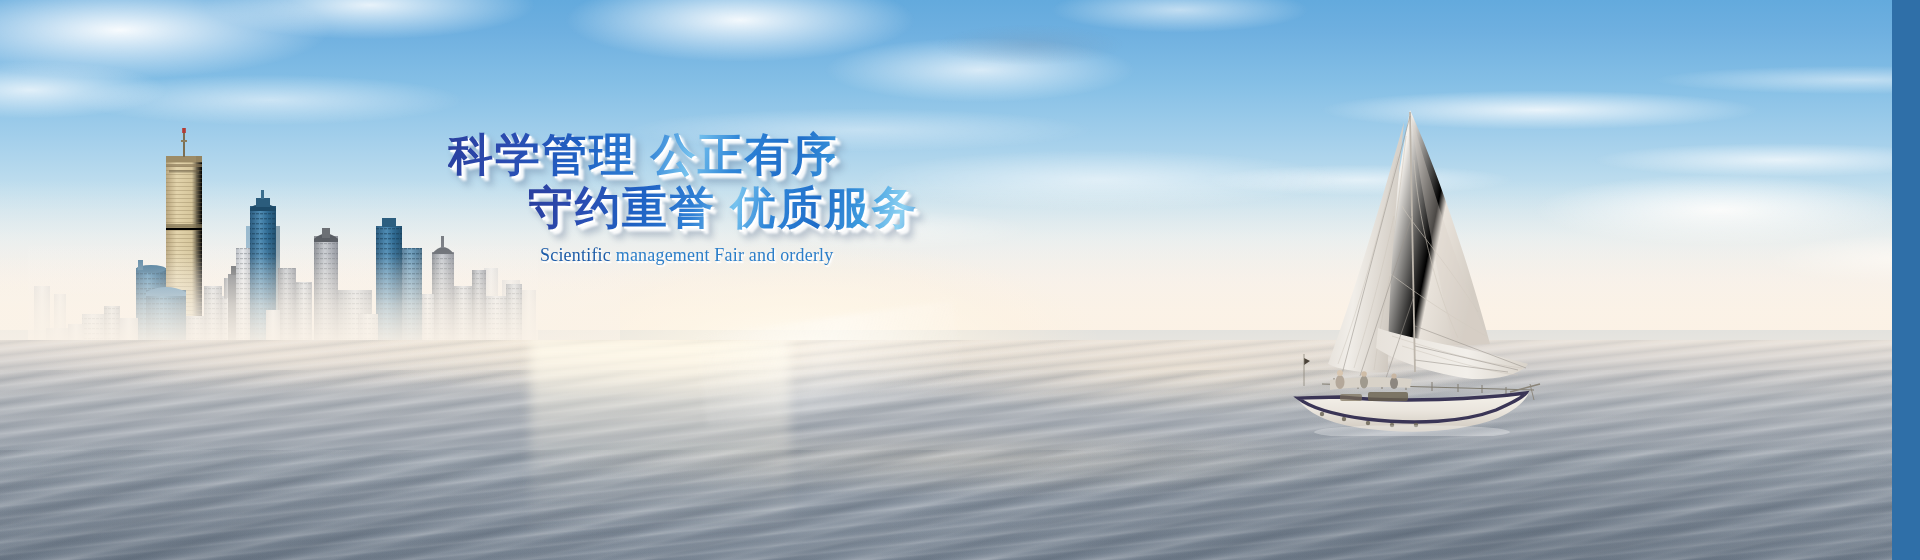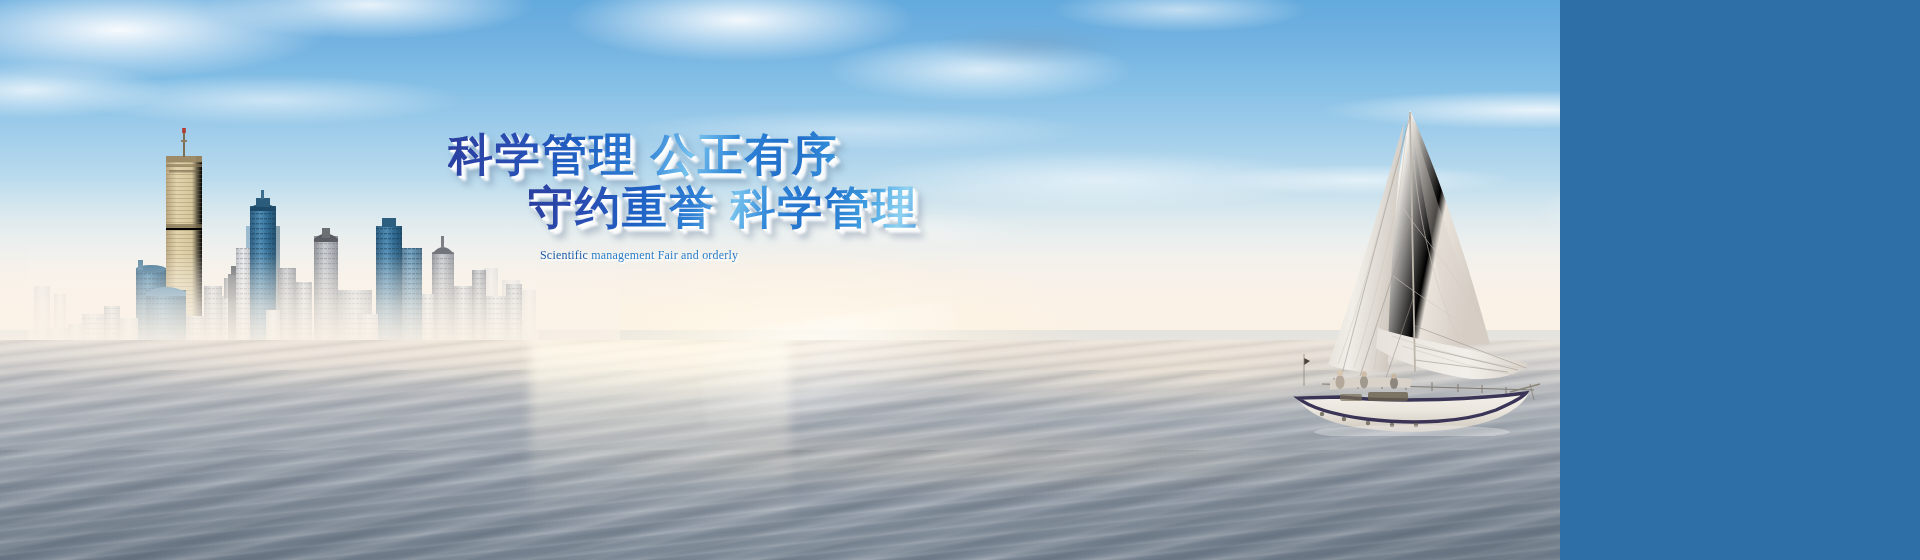--- a/index.html
+++ b/index.html
@@ -6,21 +6,21 @@
   * { box-sizing: border-box; margin: 0; padding: 0; }
   html, body {
     width: 1920px; height: 560px;
     overflow: hidden;
     background: #2f6fa8;
     font-family: "Liberation Sans", sans-serif;
   }
 
   #banner {
     position: relative;
-    width: 1560px;
+    width: 1892px;
     height: 560px;
     overflow: hidden;
   }
 
   
   .sky {
     position: absolute;
     left: 0; top: 0;
     width: 1920px; height: 330px;
     background:
@@ -284,21 +284,21 @@
   }
   .hl-line-2 { margin-left: 80px; }
 
   .subtitle {
     position: absolute;
     left: 540px; top: 243px;
     z-index: 40;
   }
   .sub-line {
     font-family: "Liberation Serif", serif;
-    font-size: 12px;
+    font-size: 18px;
     line-height: 25px;
     color: #1d5ca8;
     white-space: nowrap;
     text-shadow: 1px 1.5px 0 rgba(255,255,255,.95), 2px 2px 2px rgba(255,255,255,.7);
     letter-spacing: .2px;
   }
   .sub-line .accent { color: #2b7ec9; }
 </style>
 </head>
 <body>
@@ -650,21 +650,21 @@
   <div class="boat-reflection">
     <svg viewBox="0 0 290 340" aria-hidden="true">
       <path d="M14 300 C22 314 40 326 78 332 C130 339 180 336 216 322 C234 314 244 304 246 298 C200 304 120 308 60 302 Z" fill="#d9d3c9"></path>
       <path d="M96 232 C130 244 190 252 246 268 C240 278 216 284 190 283 C150 278 112 264 94 252 Z" fill="#e4ded6"></path>
       <path d="M128 140 C118 170 104 200 90 238 C108 246 160 252 208 248 C190 210 158 170 128 140 Z" fill="#e8e2d9"></path>
     </svg>
   </div>
 
   <div class="headline">
     <div class="hl-line hl-line-1">科学管理  公正有序</div>
-    <div class="hl-line hl-line-2">守约重誉  科学管理</div>
+    <div class="hl-line hl-line-2">守约重誉  优质服务</div>
   </div>
 
   <div class="subtitle">
     <div class="sub-line">
       <span>Scientific </span><span class="accent">management Fair and orderly</span>
     </div>
   </div>
 
 </div>
 

